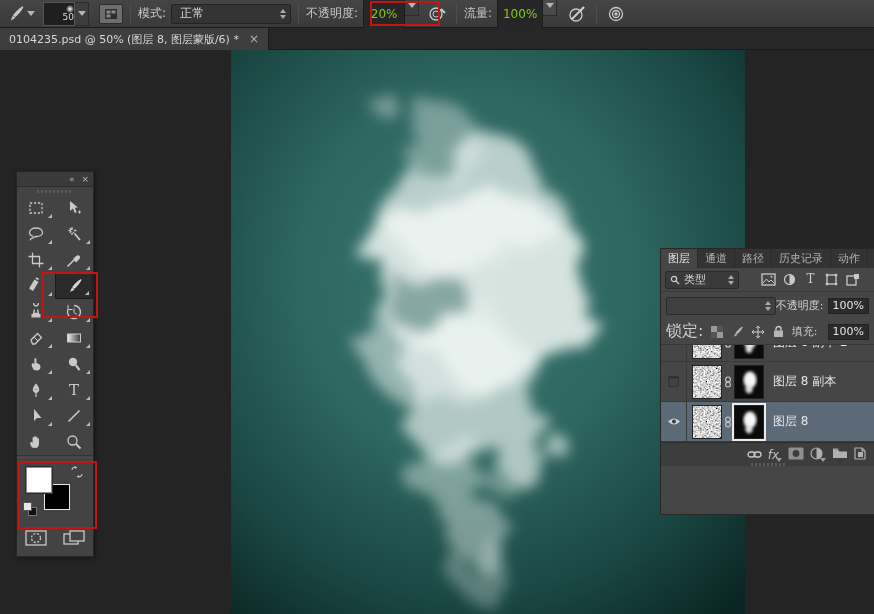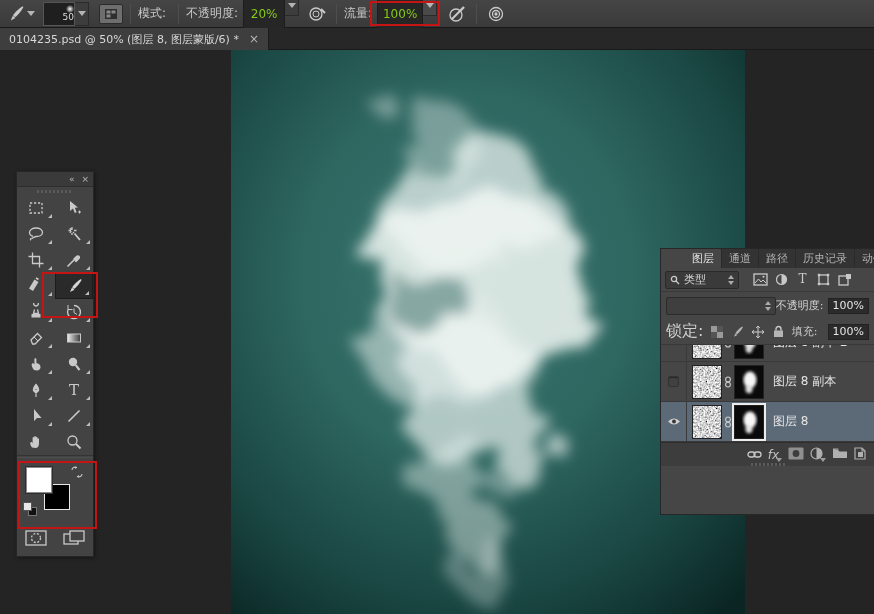--- a/index.html
+++ b/index.html
@@ -67,24 +67,24 @@
   .mini-swatch .w { position:absolute; left:0; top:0; width:9px; height:9px; background:#e8e8e8; border:1px solid #555; }
   .mini-swatch .b { position:absolute; left:5px; top:5px; width:9px; height:9px; background:#111; border:1px solid #777; }
   .tb-bottom { display:flex; justify-content:space-between; padding:4px 8px 0 8px; }
 
   
   .red-box { position:absolute; border:2px solid #c41414; pointer-events:none; }
 
   
   .layers-panel { position:absolute; left:660px; top:248px; width:214px; height:267px;
     background:#464646; border:1px solid #272727; border-right:none; color:#dcdcdc; font-size:12px; }
-  .lp-tabs { height:19px; background:#333; display:flex; align-items:stretch;margin-left:24px; }
+  .lp-tabs { height:19px; background:#333; display:flex; align-items:stretch; }
   .lp-tab { padding:2px 7px 0 7px; font-size:11px; color:#b2b2b2; border-right:1px solid #2a2a2a; white-space:nowrap; }
   .lp-tab.active { background:#464646; color:#e6e6e6; }
-  .lp-filter-row { height:24px; display:flex; align-items:center; padding:0 4px; gap:8px; border-bottom:1px solid #3a3a3a; }
+  .lp-filter-row { height:24px; display:flex; align-items:center; padding:0 4px; gap:16px; border-bottom:1px solid #3a3a3a; }
   .lp-combo { height:18px; width:74px; background:#3a3a3a; border:1px solid #2a2a2a; border-radius:2px;
     display:flex; align-items:center; padding:0 4px; gap:4px; font-size:11px; color:#d8d8d8; }
   .lp-filter-icons { display:flex; gap:2px; margin-left:4px; }
   .lp-filter-icons .fi { width:19px; height:17px; display:flex; align-items:center; justify-content:center; }
   .lp-blend-row { height:27px; display:flex; align-items:center; padding:0 5px; }
   .lp-blend-select { width:122px; height:18px; background:#3f3f3f; border:1px solid #2b2b2b; border-radius:2px;
     display:flex; align-items:center; padding:0 4px; }
   .lp-small-label { font-size:11px; color:#cfcfcf; margin-left:auto; margin-right:4px; white-space:nowrap; }
   .lp-val { height:16px; background:#2b2b2b; border:1px solid #222; padding:0 4px; font-size:11px;
     display:flex; align-items:center; color:#e4e4e4; }
@@ -139,20 +139,27 @@
     <div class="panel-toggle">
       <svg width="14" height="12" viewBox="0 0 14 12">
           <rect x="1" y="1" width="12" height="10" fill="#2e2e2e"></rect>
           <rect x="2.5" y="2.5" width="4" height="3" fill="#888"></rect>
           <rect x="7.5" y="2.5" width="4" height="3" fill="#888"></rect>
           <rect x="2.5" y="6.5" width="4" height="3" fill="#888"></rect>
         </svg>
     </div>
     <div class="ob-sep"></div>
     <span class="ob-label">模式:</span>
+    <div class="select-box" style="width:120px;">
+      <span>正常</span>
+      <span class="updown">
+          <span class="u"></span>
+          <span class="d"></span>
+        </span>
+    </div>
     <div class="ob-sep"></div>
     <span class="ob-label">不透明度:</span>
     <div style="display:flex;">
       <div class="value-box" style="width:42px;">20%</div>
       <div class="mini-caret-btn" style="height:20px;">
           <span class="caret-down" style="margin:0;"></span>
         </div>
     </div>
     <div class="icon-btn" style="margin-left:6px;">
       <svg class="ti" width="18" height="18" viewBox="0 0 18 18">

